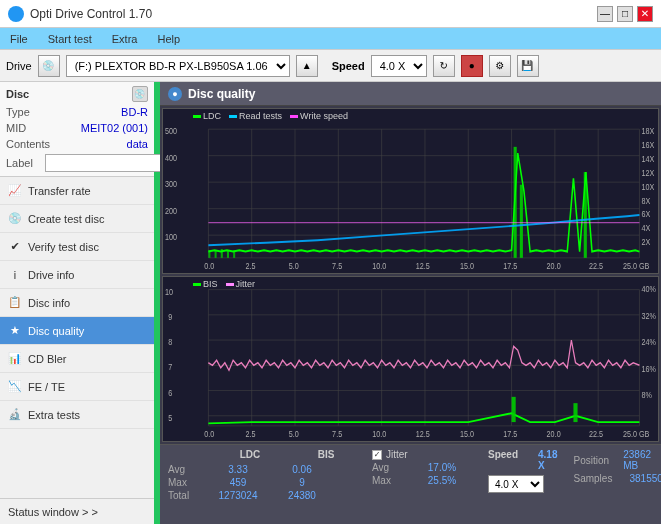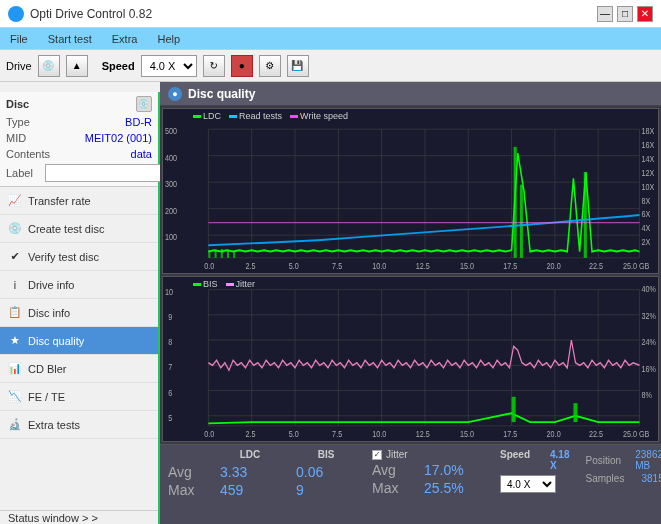--- a/index.html
+++ b/index.html
@@ -98,25 +98,24 @@
     
     .main {
       display: flex;
       height: calc(524px - 28px - 22px - 32px);
     }
 
     
     .sidebar {
       width: 160px;
       background: #f0f0f0;
-      border-right: 2px solid #22c55e;
+      border-right: 6px solid #22c55e;
       display: flex;
       flex-direction: column;
       flex-shrink: 0;
-      margin-top: 10px;
     }
 
     
     .disc-panel {
       padding: 4px 6px;
       border-bottom: 1px solid #ccc;
       background: #f8f8f8;
     }
     .disc-panel-header {
       display: flex;
@@ -187,21 +186,21 @@
     
     .status-window-item {
       display: flex;
       align-items: center;
       padding: 4px 8px;
       gap: 6px;
       font-size: 11px;
       color: #333;
       border-top: 1px solid #ccc;
       cursor: pointer;
-      height: 14px;
+      height: 26px;
     }
 
     
     .content {
       flex: 1;
       display: flex;
       flex-direction: column;
       background: #3a3a4a;
       overflow: hidden;
     }
@@ -288,26 +287,26 @@
       gap: 16px;
       font-size: 10px;
       color: #ccc;
       font-weight: bold;
       padding-bottom: 2px;
     }
     .stats-col { width: 60px; text-align: center; }
 
     .stats-data-row {
       display: flex;
-      gap: 16px;
-      font-size: 14px;
+      gap: 4px;
+      font-size: 10px;
       align-items: center;
     }
     .stats-row-label { color: #aaa; width: 36px; }
-    .stats-val { color: #66aaff; width: 60px; }
+    .stats-val { color: #66aaff; width: 60px; text-align: center; }
 
     .jitter-section {
       padding: 4px 8px;
       display: flex;
       flex-direction: column;
       gap: 2px;
     }
     .jitter-header {
       display: flex;
       align-items: center;
@@ -348,39 +347,42 @@
       width: 56px;
       height: 18px;
     }
   </style>
 </head>
 <body>
 
 <div class="title-bar">
   <div class="title-bar-left">
     <span class="title-icon"></span>
-    <span class="title-text">Opti Drive Control 0.82</span>
+    <span class="title-text">Opti Drive Control 1.70</span>
   </div>
   <div class="title-bar-controls">
     <div class="title-btn">—</div>
     <div class="title-btn">□</div>
     <div class="title-btn close">✕</div>
   </div>
 </div>
 
 <div class="menu-bar">
   <span class="menu-item">File</span>
   <span class="menu-item">Start test</span>
   <span class="menu-item">Extra</span>
   <span class="menu-item">Help</span>
 </div>
 
 <div class="drive-bar">
   <span class="drive-label">Drive</span>
   <div class="drive-btn">💿</div>
+  <select class="drive-select">
+    <option>(F:)  PLEXTOR BD-R  PX-LB950SA 1.06</option>
+  </select>
   <div class="drive-btn">▲</div>
   <span class="speed-label">Speed</span>
   <select class="speed-select">
     <option>4.0 X</option>
   </select>
   <div class="drive-btn">↻</div>
   <div class="drive-btn" style="background:#cc4444; border-color:#aa2222;">●</div>
   <div class="drive-btn">⚙</div>
   <div class="drive-btn">💾</div>
 </div>
@@ -638,20 +640,25 @@
         <div class="stats-data-row">
           <span class="stats-row-label">Avg</span>
           <span class="stats-val">3.33</span>
           <span class="stats-val">0.06</span>
         </div>
         <div class="stats-data-row">
           <span class="stats-row-label">Max</span>
           <span class="stats-val">459</span>
           <span class="stats-val">9</span>
         </div>
+        <div class="stats-data-row">
+          <span class="stats-row-label">Total</span>
+          <span class="stats-val">1273024</span>
+          <span class="stats-val">24380</span>
+        </div>
       </div>
 
       <div class="jitter-section">
         <div class="jitter-header">
           <div class="jitter-checkbox">✓</div>
           <span>Jitter</span>
         </div>
         <div class="stats-data-row">
           <span class="stats-row-label">Avg</span>
           <span class="stats-val">17.0%</span>

